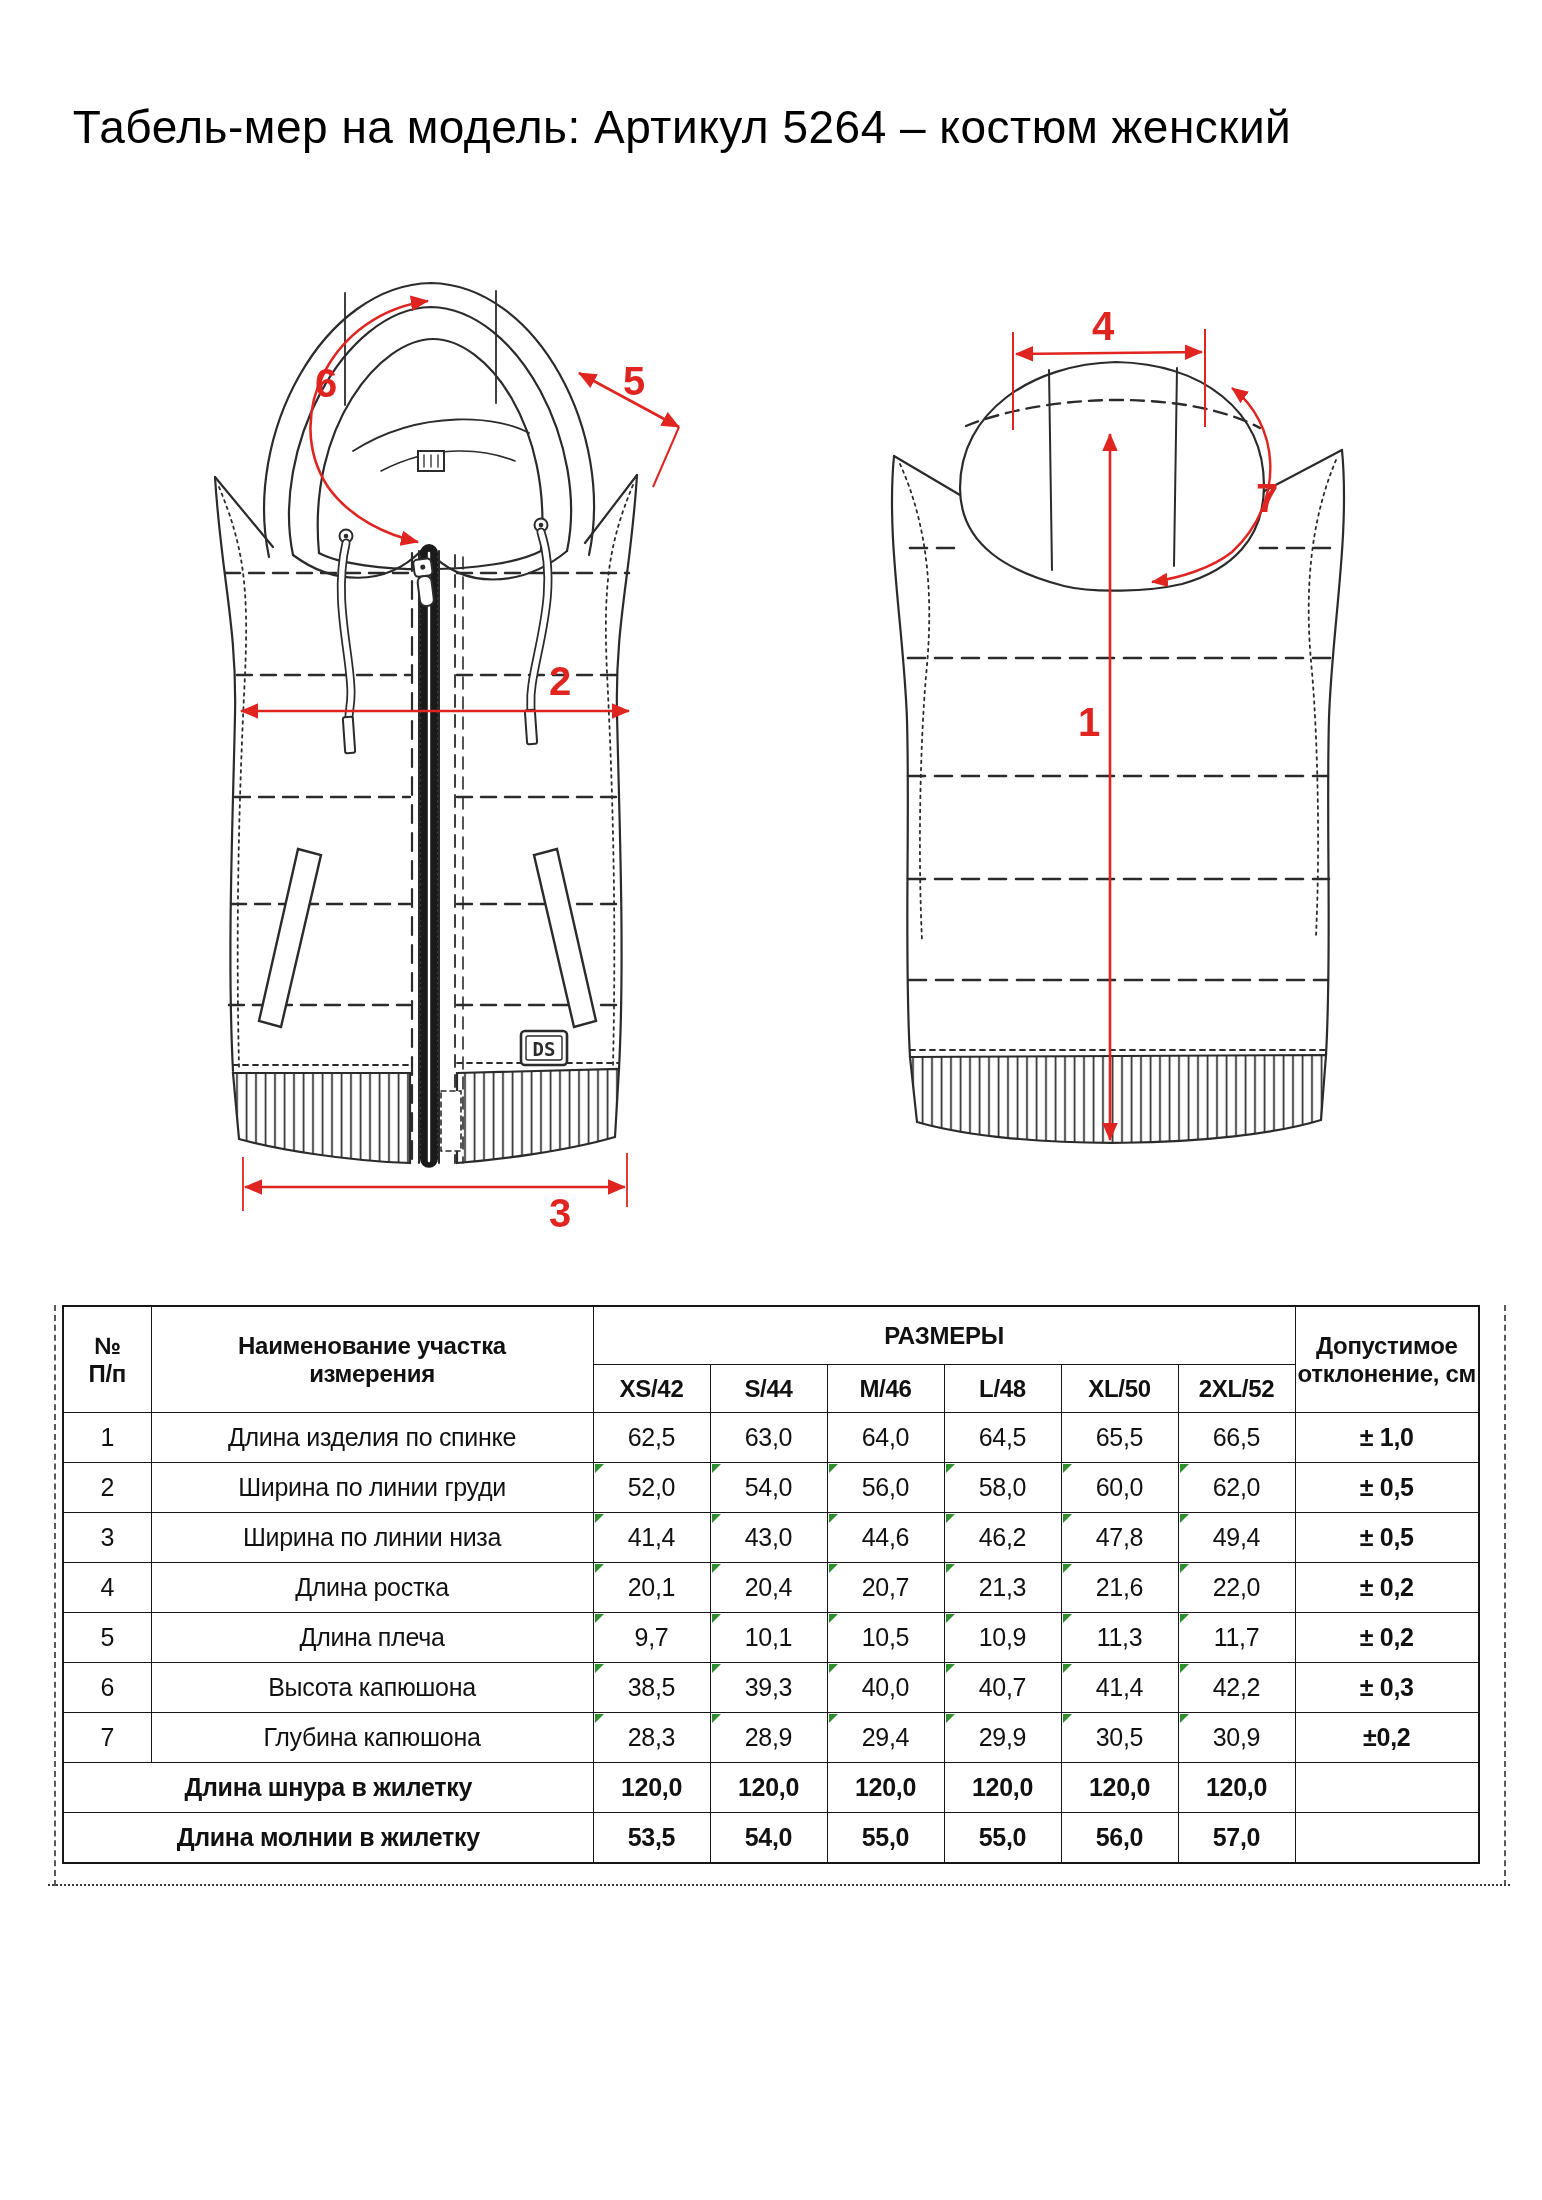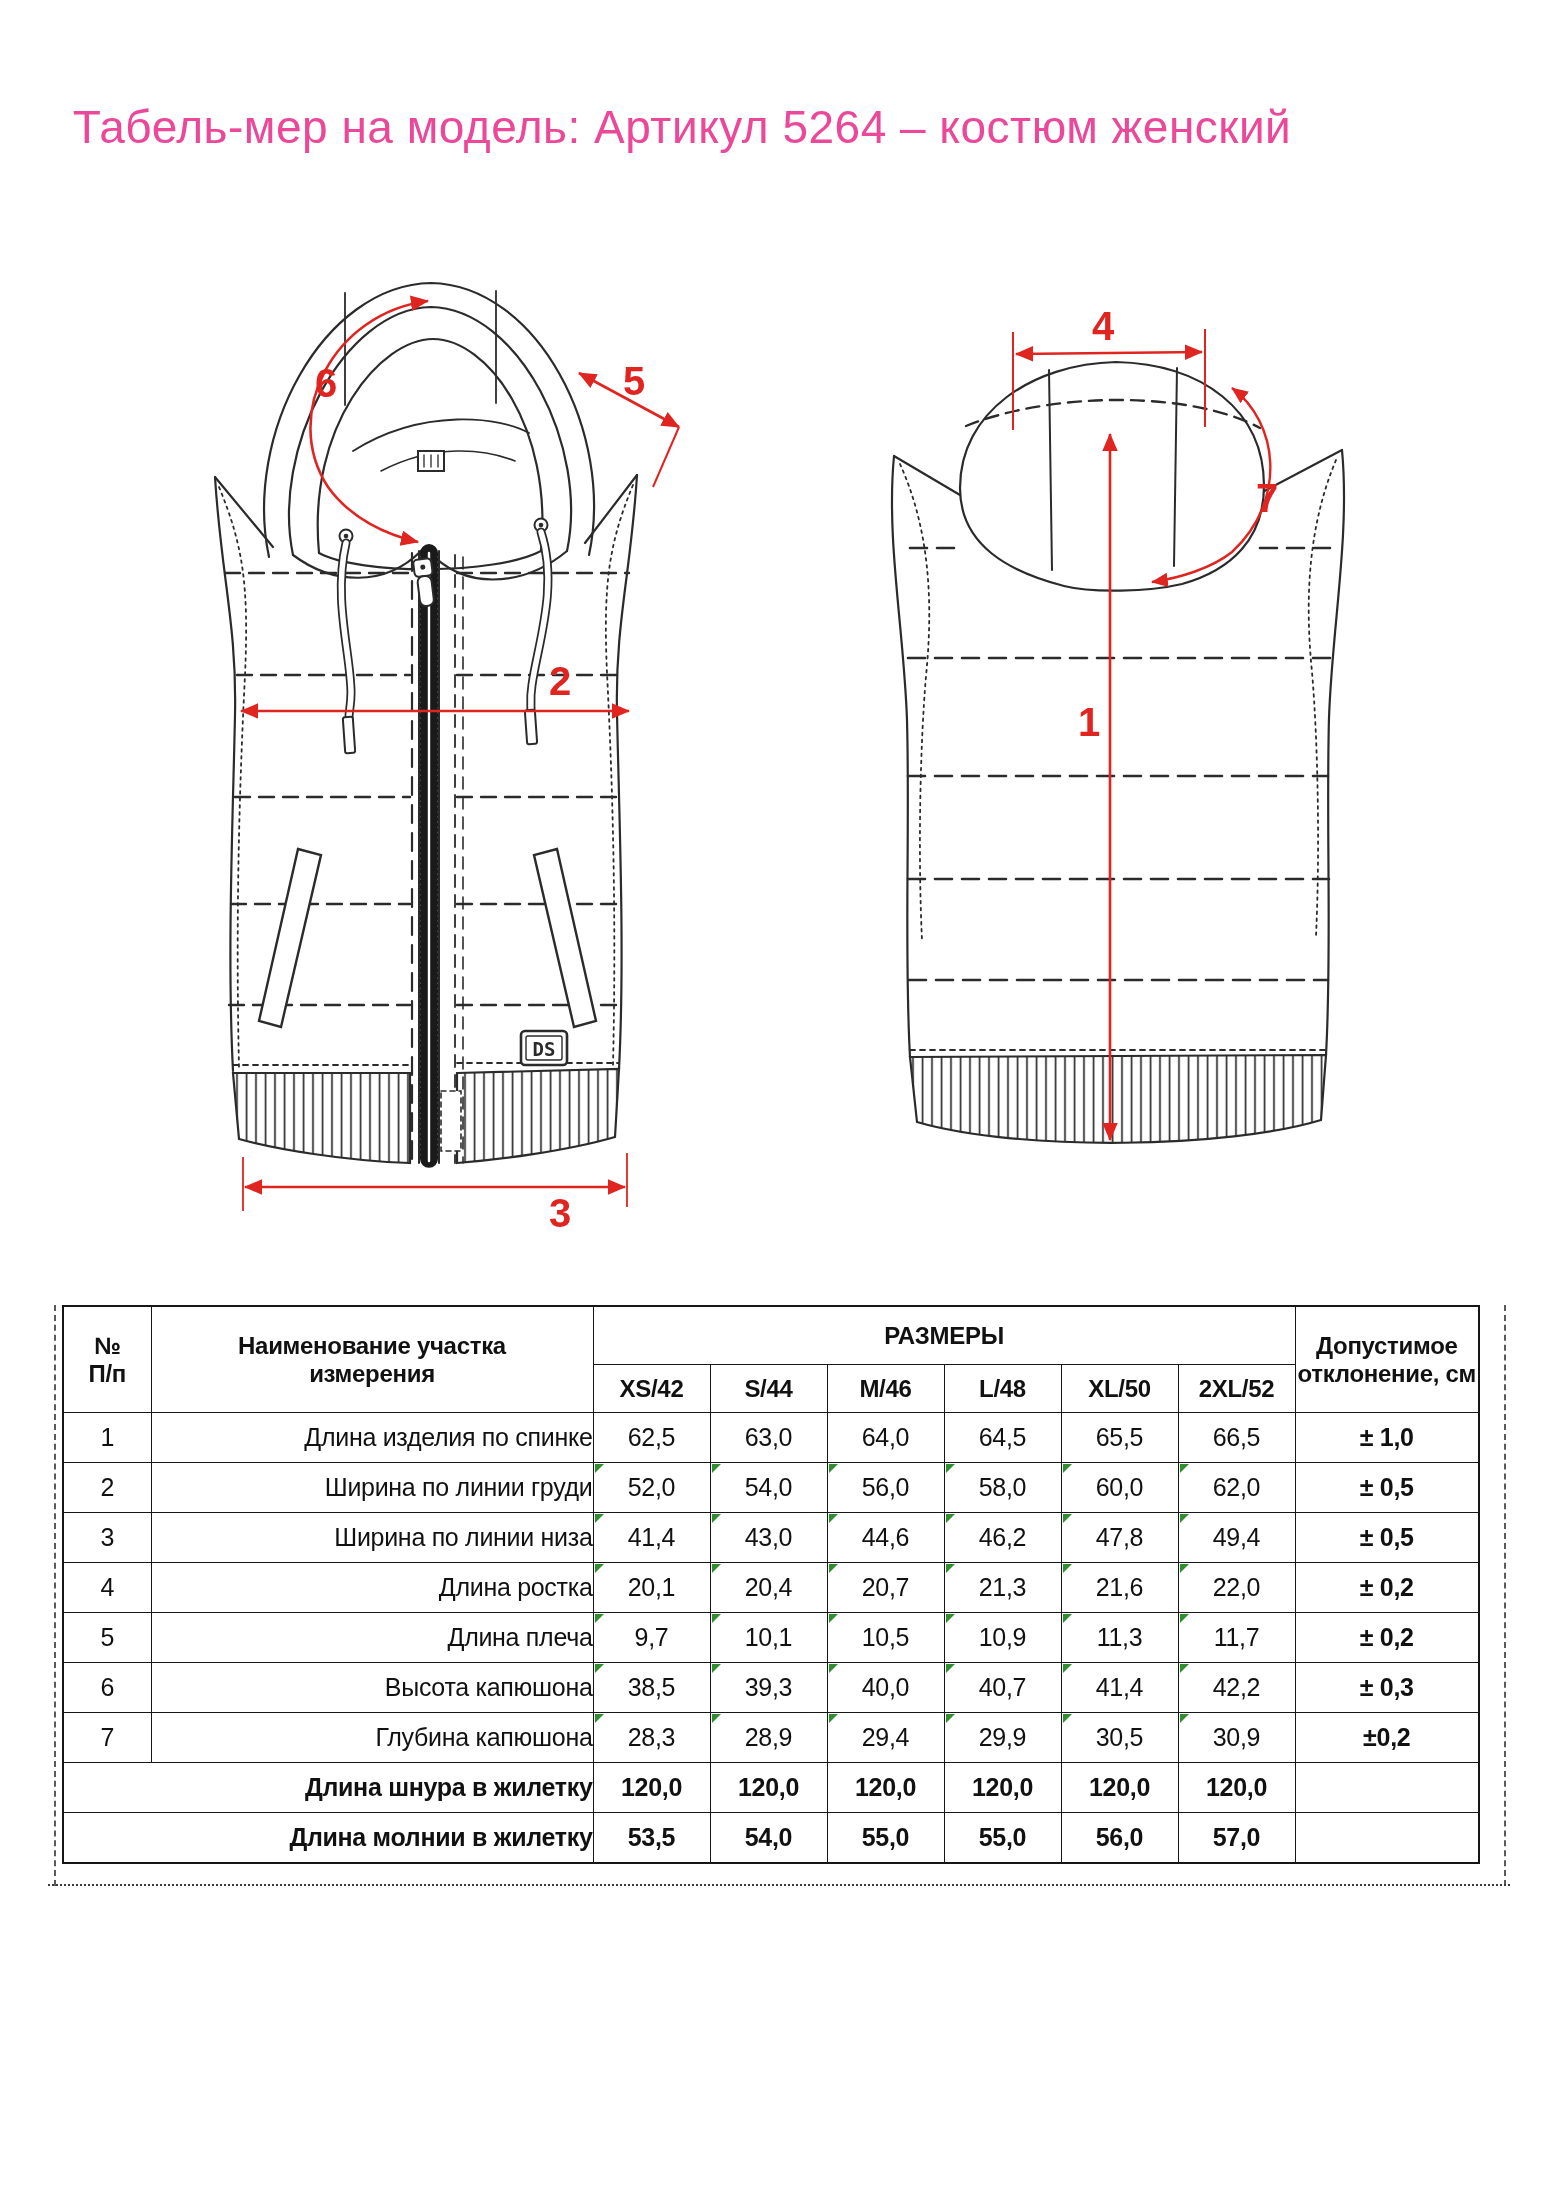--- a/index.html
+++ b/index.html
@@ -1,21 +1,21 @@
 <!DOCTYPE html>
 <html><head>
 <meta charset="utf-8">
 <style>
   html,body{margin:0;padding:0;}
   body{width:1542px;height:2200px;background:#ffffff;position:relative;
        font-family:"Liberation Sans",sans-serif;color:#111;}
 
   
   #title{position:absolute;left:0;top:100px;width:1364px;text-align:center;
-         font-size:46px;font-weight:500;color:#ec4899;letter-spacing:.5px;}
+         font-size:46px;font-weight:500;color:#000000;letter-spacing:.5px;}
 
   
   .fig{position:absolute;}
   #front-fig{left:185px;top:255px;width:510px;height:1000px;}
   #back-fig{left:880px;top:300px;width:480px;height:870px;}
   .fig svg{position:absolute;left:0;top:0;}
   .dim{position:absolute;font-size:40px;font-weight:bold;color:#e02420;line-height:1;}
 
   
   #dim6{left:130px;top:108px;} #dim5{left:438px;top:106px;}
@@ -33,21 +33,21 @@
   
   #meas-table{position:absolute;left:62px;top:1305px;border-collapse:collapse;
               table-layout:fixed;letter-spacing:-0.3px;}
   #meas-table th,#meas-table td{border:1px solid #161616;background:#fff;
        vertical-align:middle;padding:0;overflow:hidden;}
   #meas-table{border:2px solid #161616;}
   th.h-top{height:57px;} tr.h-sub th{height:47px;}
   #meas-table tbody td{height:49px;font-size:25px;}
   #meas-table th{font-size:24px;font-weight:bold;line-height:1.15;}
   td.c-num{text-align:center;}
-  td.c-name{text-align:right;padding-left:10px;}
+  td.c-name{text-align:center;padding-left:10px;}
   td.c-val{text-align:center;position:relative;}
   td.c-tol{text-align:center;font-weight:bold;margin-top:31px;}
   tr.extra td{height:50px;font-weight:bold;font-size:26px;}
   tr.extra td.c-name{padding-left:8px;margin-top:32px;}
   tr.sep td{border-bottom:3px solid #9b9b9b;}
   th.g-sizes{border-bottom:3px solid #9b9b9b;}
   .gc{position:absolute;left:1px;top:1px;width:0;height:0;
       border-top:9px solid #2f8f2f;border-right:9px solid transparent;}
 </style>
 </head>

